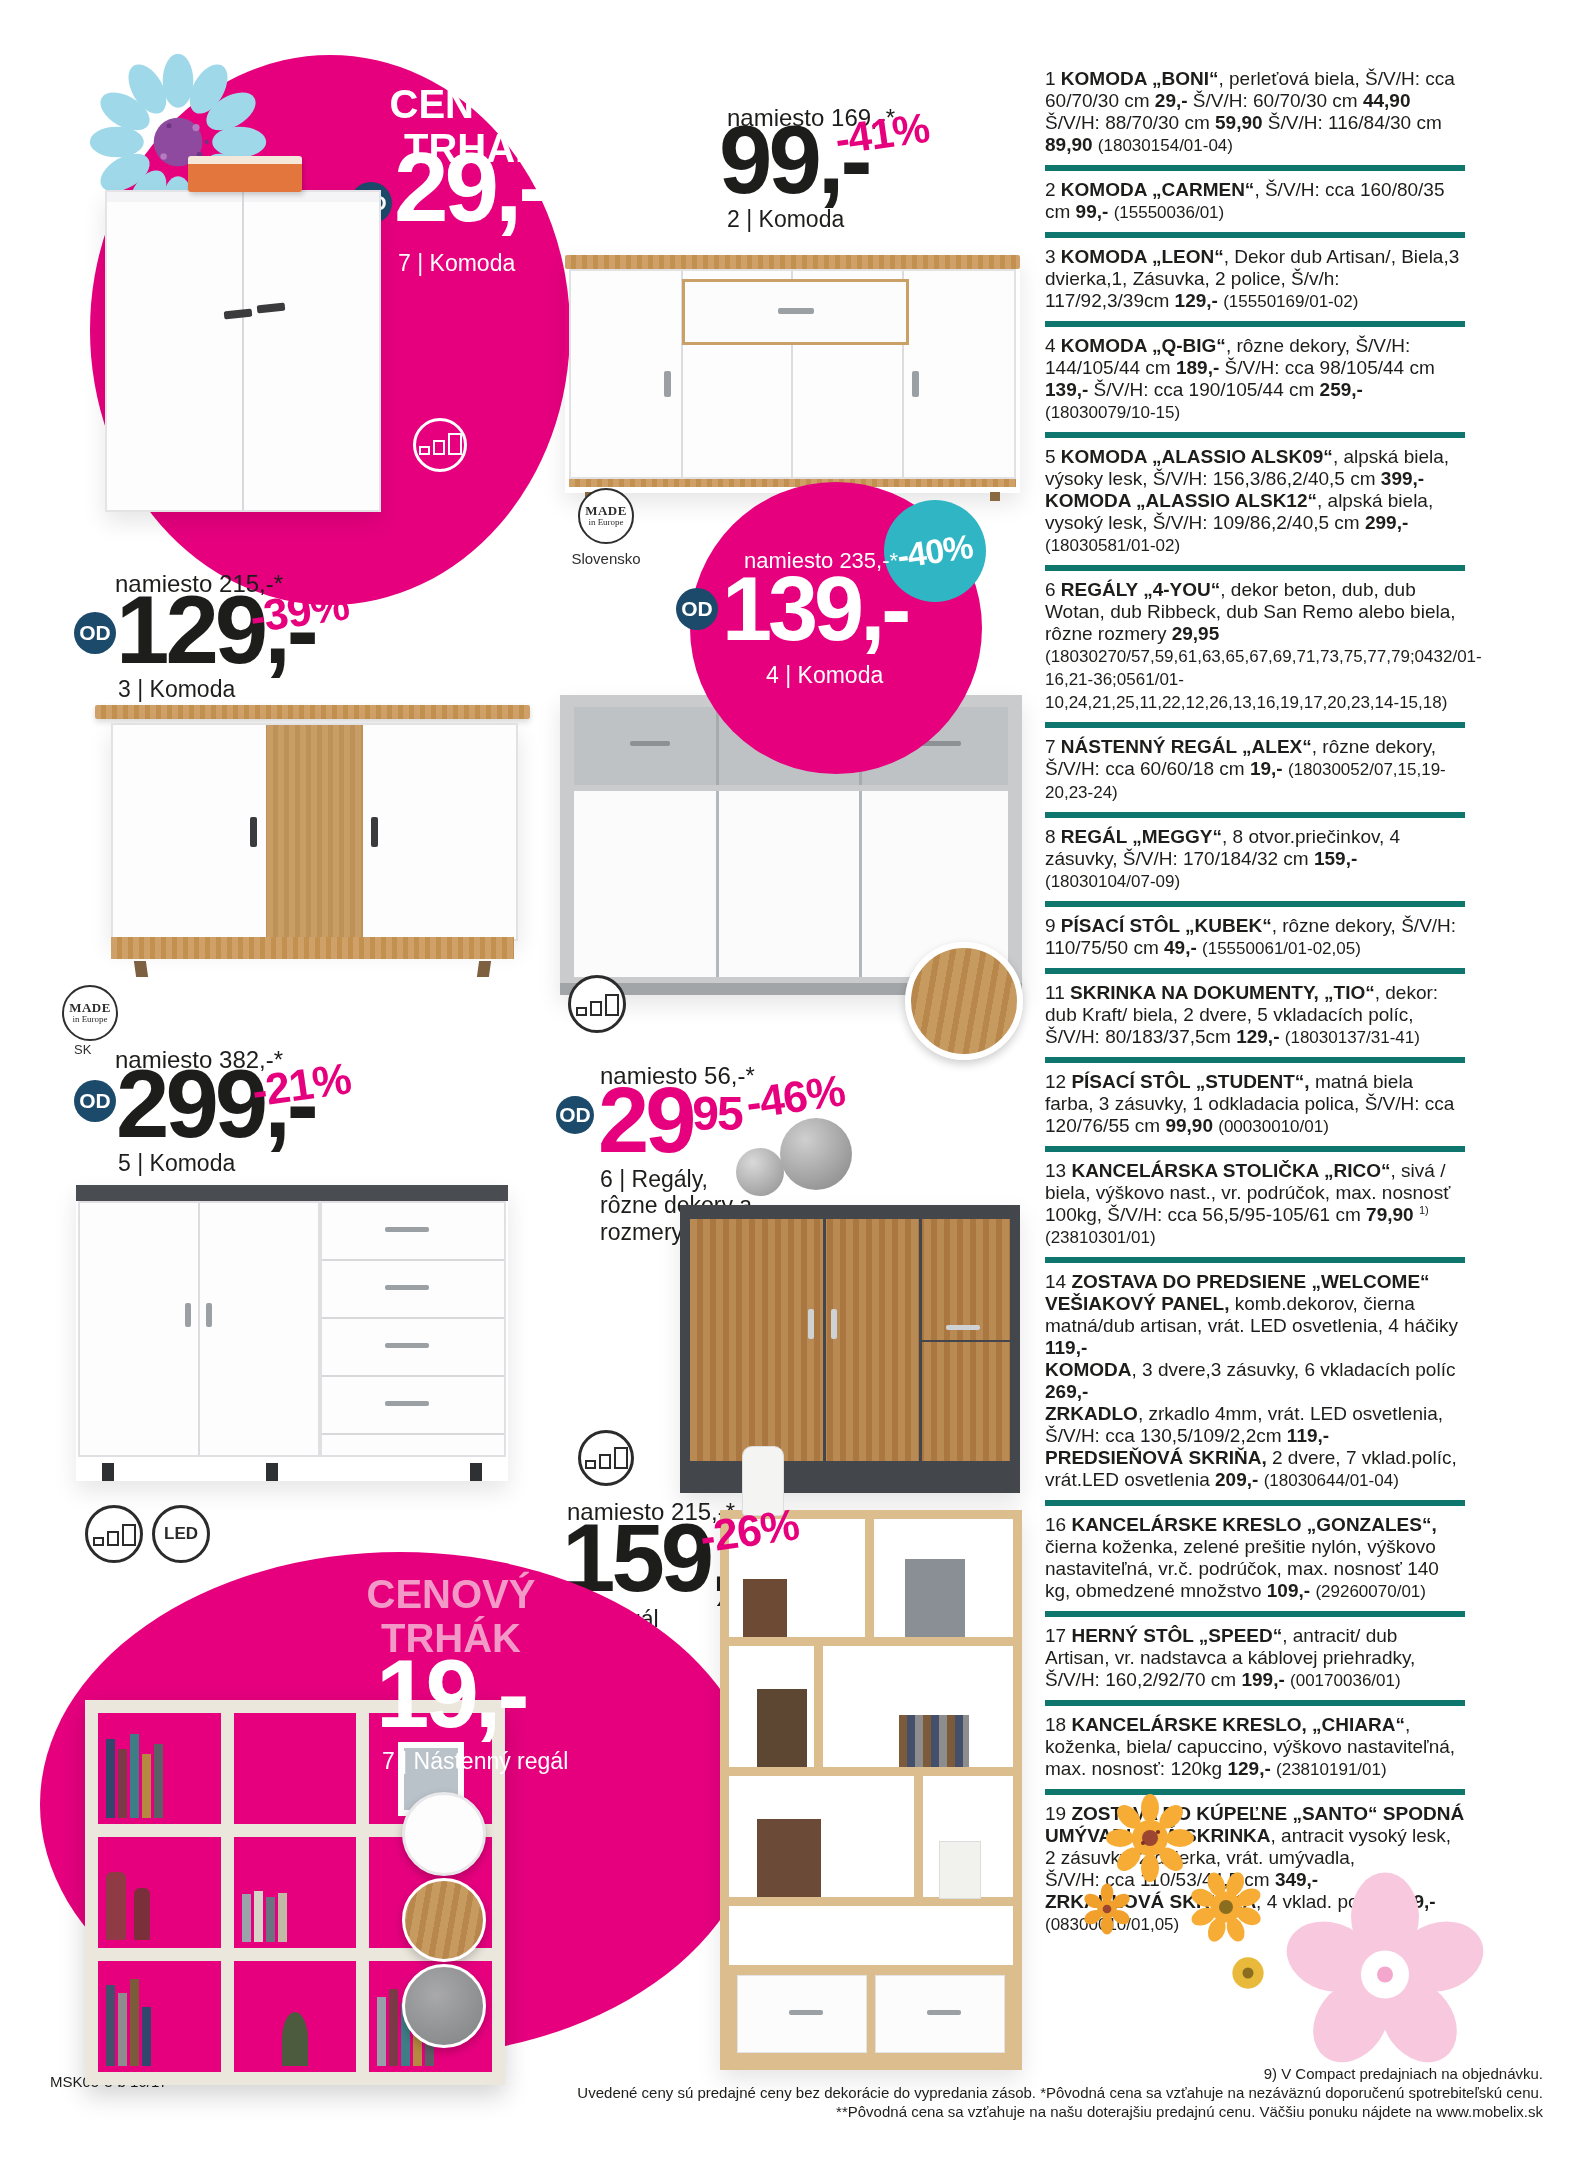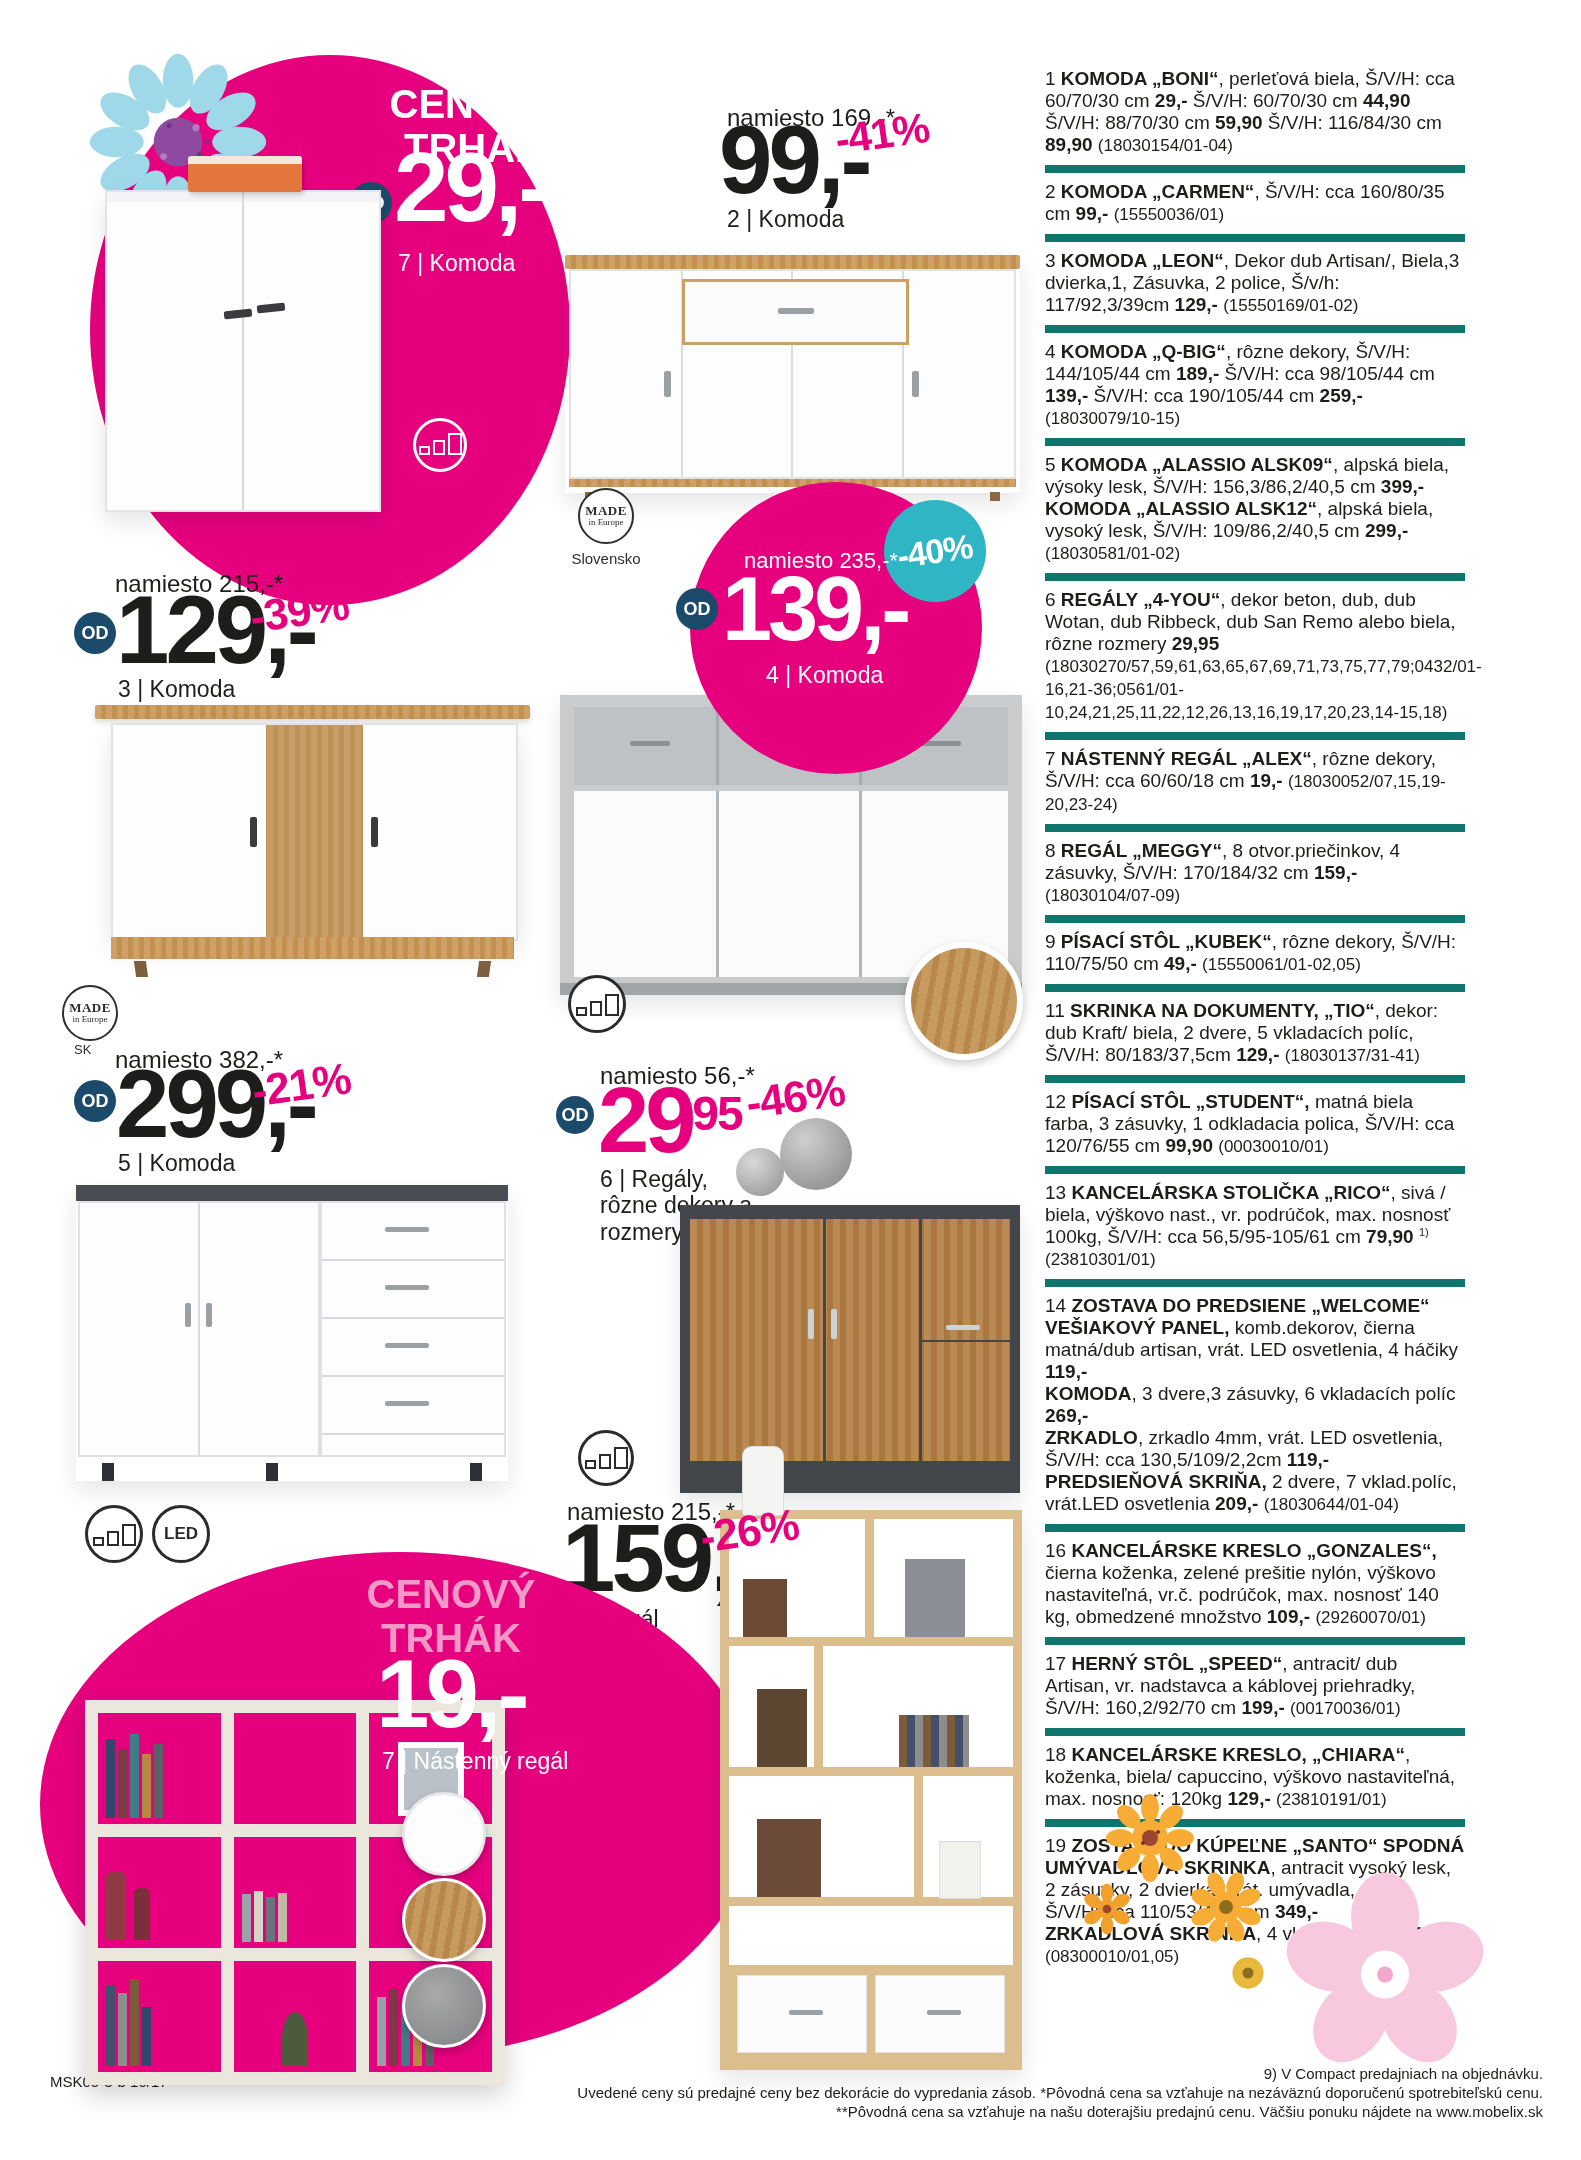--- a/index.html
+++ b/index.html
@@ -7,39 +7,39 @@
         font-family:"Liberation Sans","DejaVu Sans",sans-serif;color:#1d1d1b;margin:0 auto;}
   .abs{position:absolute;}
   .circle{border-radius:50%;background:#E6007E;}
   .white{color:#fff;}
   .magenta{color:#E6007E;}
   .price{font-weight:800;letter-spacing:-4px;line-height:.88;white-space:nowrap;}
   .was{font-size:24px;white-space:nowrap;}
   .caption{font-size:23px;line-height:1.15;}
   .disc{color:#E6007E;font-weight:800;transform:rotate(-8deg);display:inline-block;white-space:nowrap;font-size:44px;letter-spacing:-1px;}
   .od{background:#1B4A6B;color:#fff;border-radius:50%;display:flex;align-items:center;justify-content:center;
-      font-weight:700;font-size:18px;letter-spacing:0;}
+      font-weight:700;font-size:21px;letter-spacing:0;}
   .trhak{font-weight:800;font-size:40px;line-height:1.1;text-align:center;letter-spacing:0;}
   .psup{font-size:48px;vertical-align:22px;letter-spacing:-2px;}
   
   .sizes-icon{border:3px solid #2b2b2b;border-radius:50%;background:transparent;display:flex;align-items:flex-end;
               justify-content:center;gap:3px;box-sizing:border-box;padding-bottom:14px;}
   .sizes-icon i{display:block;border:2.5px solid #2b2b2b;box-sizing:border-box;}
   .sizes-icon .b1{width:11px;height:9px;} .sizes-icon .b2{width:12px;height:15px;} .sizes-icon .b3{width:14px;height:22px;}
   .sizes-icon.wht{border-color:#fff;} .sizes-icon.wht i{border-color:#fff;}
   .led-icon{border:3px solid #2b2b2b;border-radius:50%;background:#fff;display:flex;align-items:center;justify-content:center;
             font-weight:700;font-size:17px;color:#2b2b2b;box-sizing:border-box;}
   .made{border:2.5px solid #2e2e2e;border-radius:50%;background:#fff;display:flex;flex-direction:column;align-items:center;
         justify-content:center;font-family:"Liberation Serif","DejaVu Serif",serif;color:#2e2e2e;box-sizing:border-box;}
   .made .m1{font-weight:700;font-size:13px;letter-spacing:.5px;line-height:1;}
   .made .m2{font-size:9px;line-height:1.3;}
   .made-sub{font-size:15px;color:#2e2e2e;}
   
   .products{position:absolute;left:1045px;top:60px;width:420px;}
-  .product{font-size:19px;line-height:22px;padding:8px 0;border-bottom:8px solid #0f766e;}
+  .product{font-size:19px;line-height:22px;padding:8px 0;border-bottom:6px solid #0f766e;}
   .product:last-child{border-bottom:none;}
   .product .b{font-weight:700;}
   .product .code{font-size:17px;}
   .product sup{font-size:11px;line-height:0;}
   
   .footer-left{position:absolute;left:50px;top:2073px;font-size:15px;}
   .footer-right{position:absolute;right:38px;top:2064px;text-align:right;font-size:15px;line-height:19px;}
   
   .wood{background:repeating-linear-gradient(90deg,#cfa168 0 6px,#c2914f 6px 11px);}
   .wood-art{background:repeating-linear-gradient(90deg,#b98a54 0 7px,#a9773f 7px 13px);}

